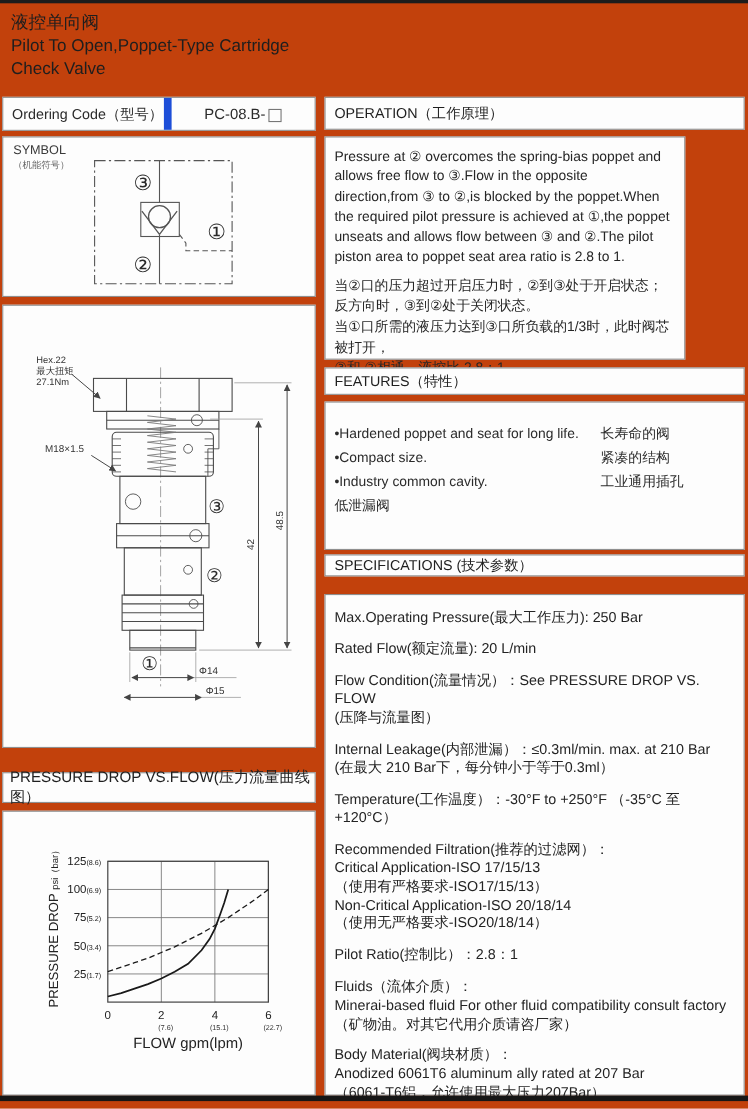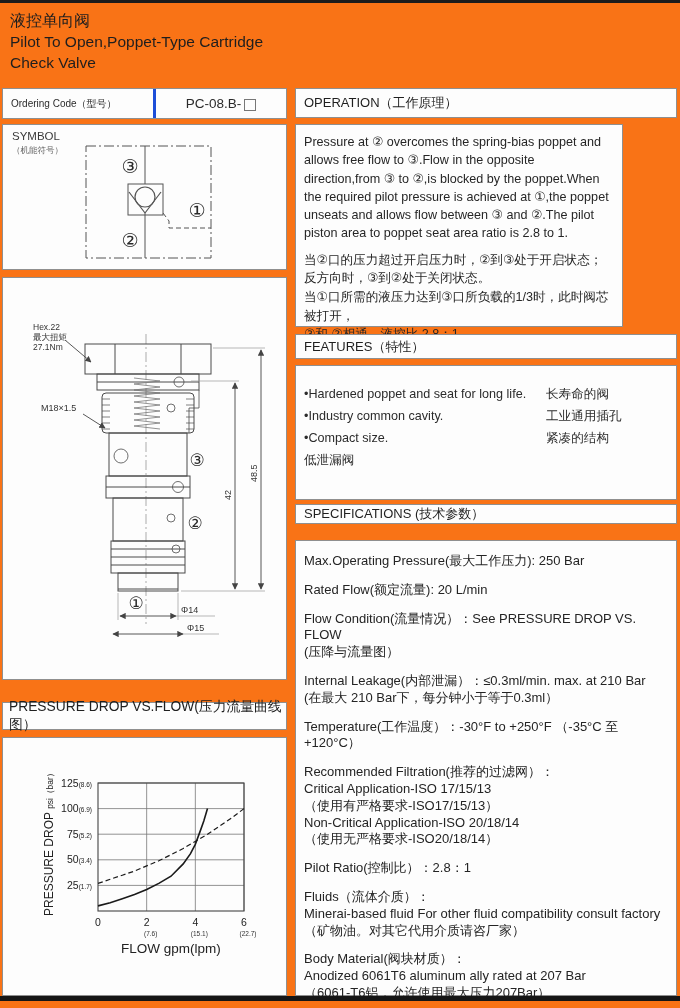--- a/index.html
+++ b/index.html
@@ -1,28 +1,28 @@
 <!DOCTYPE html>
 <html><head>
 <meta charset="utf-8">
 <style>
   *{margin:0;padding:0;box-sizing:border-box}
   html,body{background:#ffffff}
-  .page{position:relative;width:680px;height:1008px;background:#f97316;
+  .page{position:relative;width:680px;height:1008px;background:#c2410c;
         font-family:"Liberation Sans","DejaVu Sans",sans-serif;color:#2b2b2b;overflow:hidden}
   .top-rule{position:absolute;left:0;top:0;width:680px;height:3px;background:#1c1c1c}
   .bottom-rule{position:absolute;left:0;top:996px;width:680px;height:5px;background:#161616}
   .title-block{position:absolute;left:10px;top:10px;line-height:21px;color:#1e1e1e}
   .title-zh{font-size:16px}
   .title-en{font-size:15.5px}
   .box{position:absolute;border:1px solid #8f8f8f;background:#fdfdfd}
   .hdr{display:flex;align-items:center;padding-left:8px;font-size:13px;color:#1f1f1f}
   
   .ord-box{left:2px;top:88px;width:285px;height:31px;display:flex;align-items:center}
-  .ord-label{flex:0 0 153px;padding-left:8px;font-size:10px;border-right:3px solid #1d4ed8;height:100%;display:flex;align-items:center}
+  .ord-label{flex:0 0 153px;padding-left:8px;font-size:13px;border-right:7px solid #1d4ed8;height:100%;display:flex;align-items:center}
   .ord-code{flex:1;text-align:center;font-size:13.5px;display:flex;align-items:flex-end;justify-content:center}
   .ord-sq{display:inline-block;width:12px;height:12px;border:1px solid #777;margin-left:3px}
   .sym-box{left:2px;top:124px;width:285px;height:146px}
   .drw-box{left:2px;top:277px;width:285px;height:403px}
   .chart-hdr-box{left:2px;top:702px;width:285px;height:28px}
   .chart-hdr-box .hdr{font-size:13.8px;height:100%;padding-left:6px}
   .chart-box{left:2px;top:737px;width:285px;height:259px}
   
   .op-hdr{left:295px;top:88px;width:382px;height:30px}
   .op-body{left:295px;top:124px;width:328px;height:203px;padding:8px 8px 0 8px}
@@ -196,26 +196,26 @@
 ③和 ②相通，液控比 2.8：1</div>
   </div>
 
   <div class="box ft-hdr hdr">FEATURES（特性）</div>
   <div class="box ft-body" id="features-rows">
       <div class="feat-row">
         <span class="feat-en">•Hardened poppet and seat for long life.</span>
         <span class="feat-zh">长寿命的阀</span>
       </div>
       <div class="feat-row">
+        <span class="feat-en">•Compact size.</span>
+        <span class="feat-zh">紧凑的结构</span>
+      </div>
+      <div class="feat-row">
         <span class="feat-en">•Industry common cavity.</span>
         <span class="feat-zh">工业通用插孔</span>
-      </div>
-      <div class="feat-row">
-        <span class="feat-en">•Compact size.</span>
-        <span class="feat-zh">紧凑的结构</span>
       </div>
       <div class="feat-row">
         <span class="feat-zh">低泄漏阀</span>
       </div>
     </div>
 
   <div class="box sp-hdr hdr">SPECIFICATIONS (技术参数）</div>
   <div class="box sp-body" id="spec-items">
       <div class="spec-item">Max.Operating Pressure(最大工作压力): 250 Bar</div>
       <div class="spec-item">Rated Flow(额定流量): 20 L/min</div>

